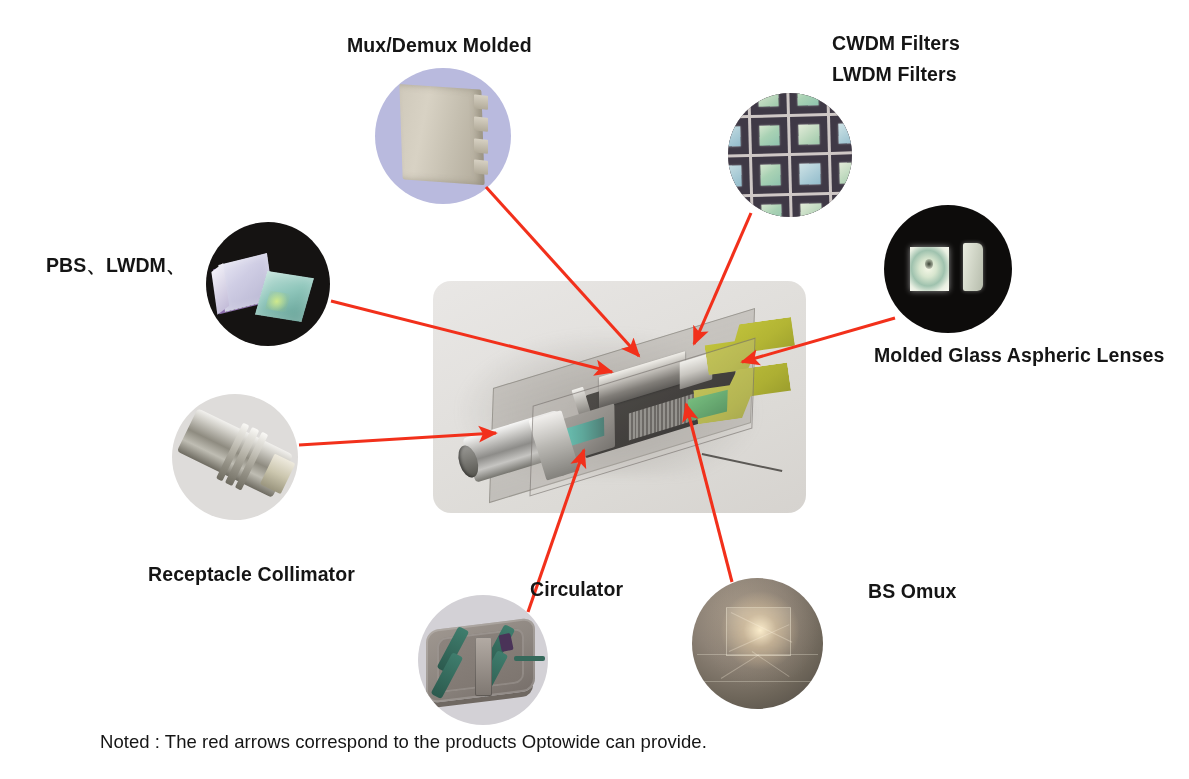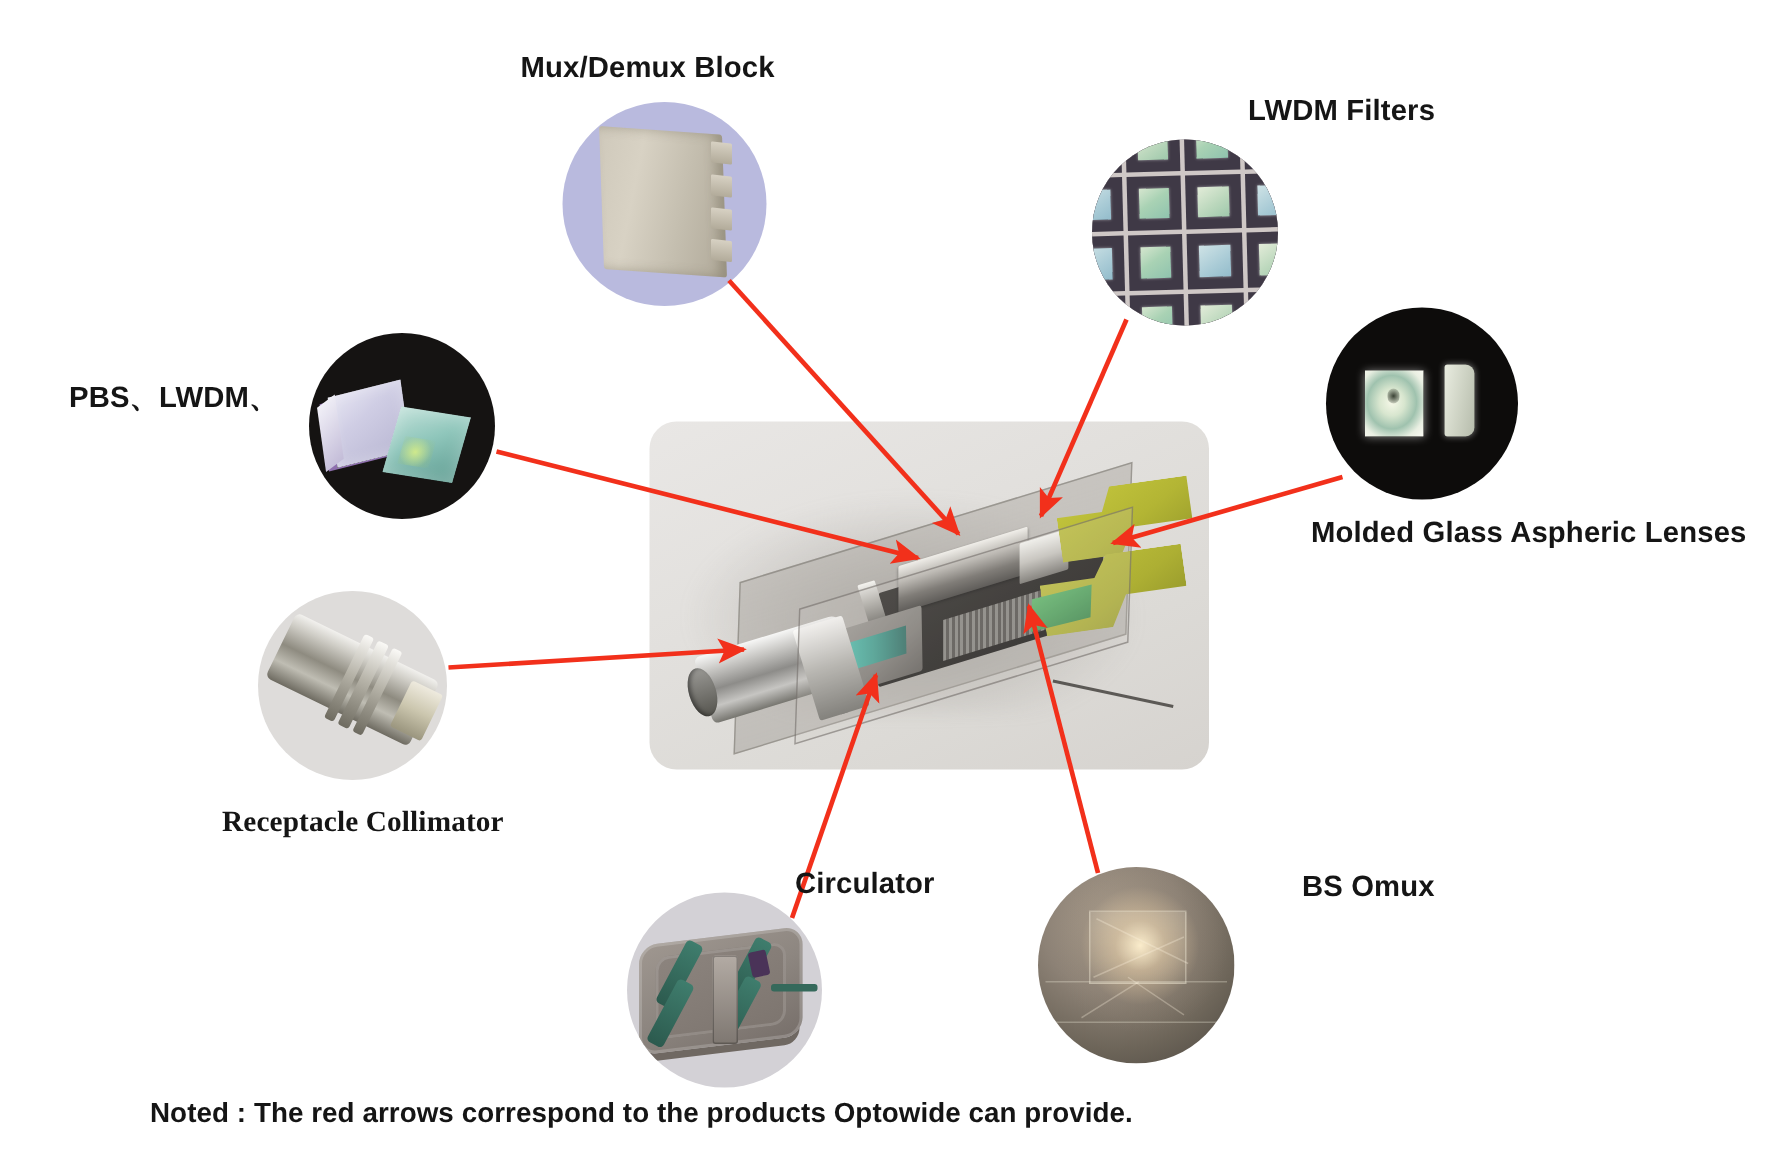--- a/index.html
+++ b/index.html
@@ -27,21 +27,21 @@
     font-weight: 600;
     letter-spacing: .1px;
     line-height: 30px;
     white-space: pre;
   }
   .label.twoline { line-height: 31px; }
   .footnote {
     position: absolute;
     color: #151515;
     font-size: 18.5px;
-    font-weight: 700;
+    font-weight: 400;
     letter-spacing: .05px;
     white-space: pre;
   }
 
   
   #arrows {
     position: absolute;
     inset: 0;
     width: 1189px;
     height: 779px;
@@ -551,29 +551,30 @@
       <line x1="486" y1="187" x2="639" y2="356"></line>
       <line x1="751" y1="213" x2="694" y2="344"></line>
       <line x1="331" y1="301" x2="612" y2="372"></line>
       <line x1="895" y1="318" x2="742" y2="362"></line>
       <line x1="299" y1="445" x2="496" y2="433"></line>
       <line x1="528" y1="612" x2="584" y2="450"></line>
       <line x1="732" y1="582" x2="686" y2="404"></line>
     </g>
   </svg>
 
-  <div class="label" style="left:347px;top:30px;">Mux/Demux Block</div>
-
+  <div class="label" style="left:347px;top:30px;">Mux/Demux Molded</div>
+
+  <div class="label twoline" style="left:832px;top:28px;">CWDM Filters</div>
   <div class="label twoline" style="left:832px;top:59px;">LWDM Filters</div>
 
   <div class="label twoline" style="left:46px;top:250px;">PBS、LWDM、</div>
 
   <div class="label" style="left:874px;top:340px;">Molded Glass Aspheric Lenses</div>
 
-  <div class="label" style="left:148px;top:534px;font-family:Liberation Serif, serif;">Receptacle Collimator</div>
+  <div class="label" style="left:148px;top:559px;">Receptacle Collimator</div>
 
   <div class="label" style="left:530px;top:574px;">Circulator</div>
 
   <div class="label" style="left:868px;top:576px;">BS Omux</div>
 
   <div class="footnote" style="left:100px;top:731px;">Noted : The red arrows correspond to the products Optowide can provide.</div>
 
 </div>
 
 </body></html>

